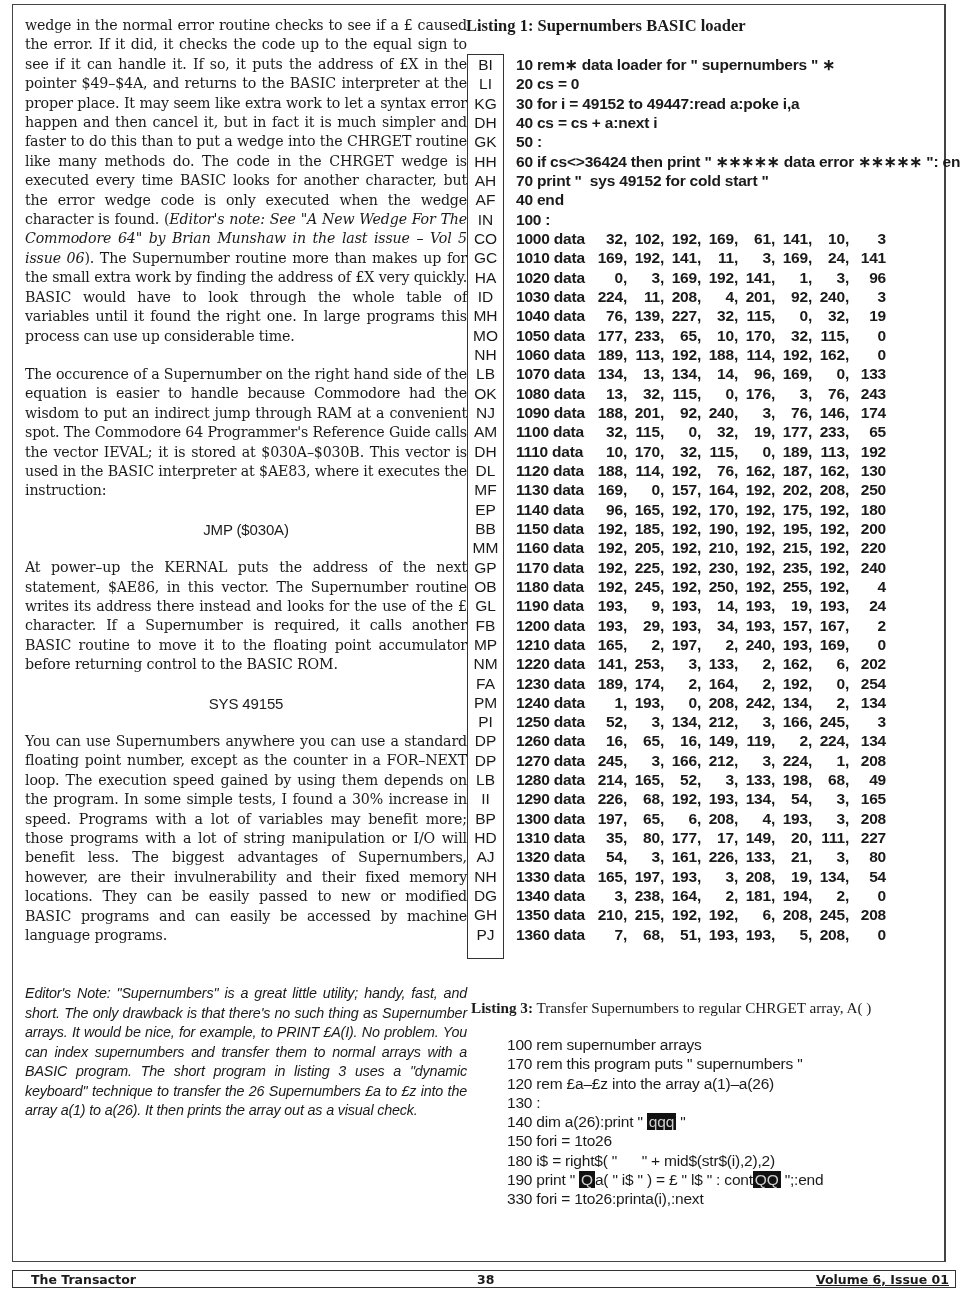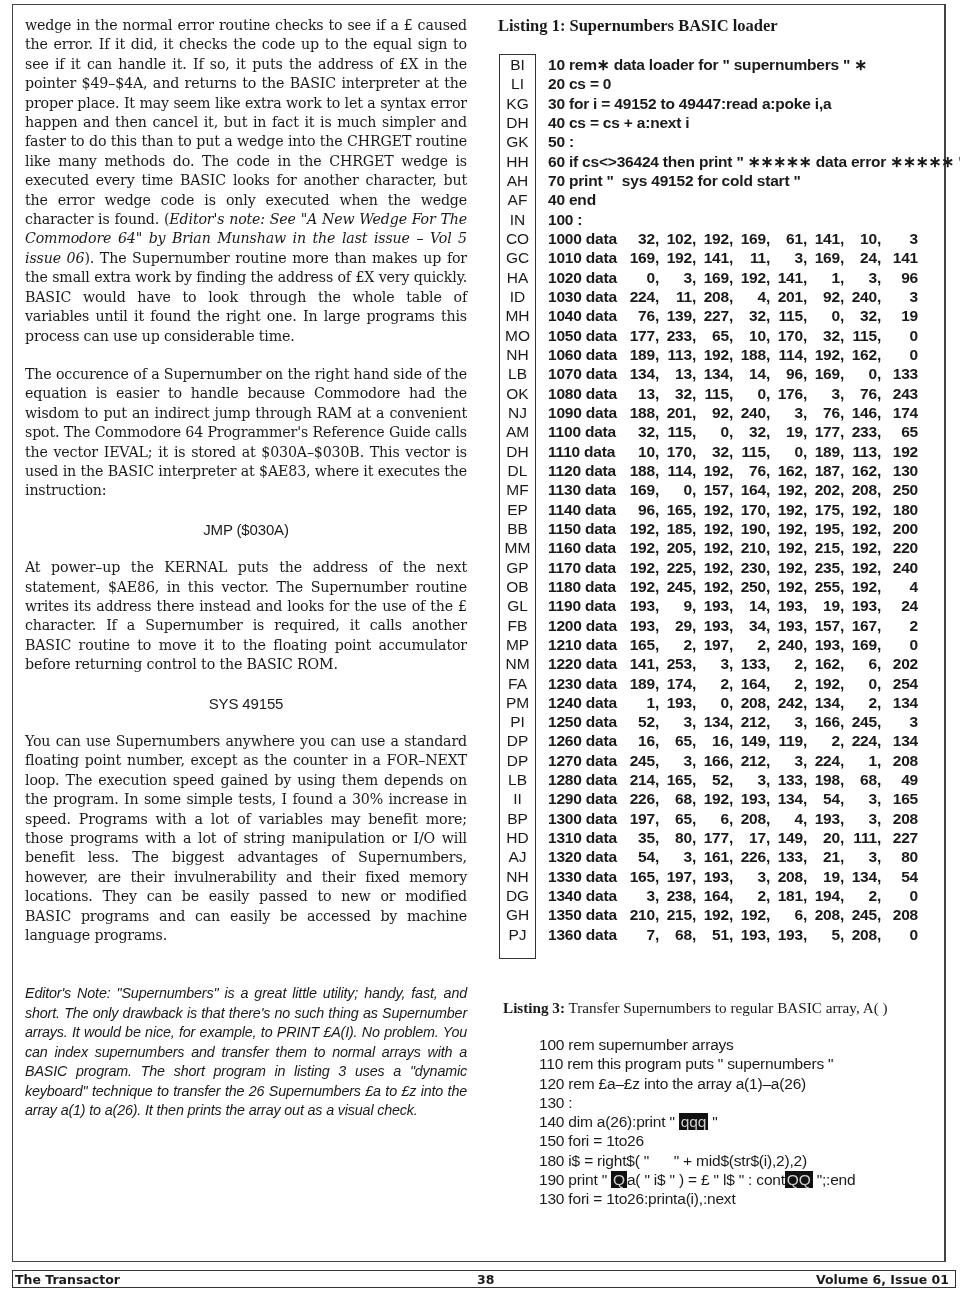--- a/index.html
+++ b/index.html
@@ -16,21 +16,21 @@
   }
   .col-left p { margin: 0 0 19px 0; }
   .col-left .code-center {
     font-family: "Liberation Sans", sans-serif; font-size: 15px;
     text-align: center; margin: 0 0 19px 0;
   }
   .col-left em { font-style: italic; }
   .editor-note { font-style: italic; font-family: "Liberation Sans", sans-serif; font-size: 14.3px; line-height: 19.5px; }
   .gap-note { height: 20px; }
 
-  .col-right { position: absolute; left: 498px; top: 16px; width: 450px; }
+  .col-right { position: absolute; left: 466px; top: 16px; width: 450px; }
   .listing-title {
     font-family: "Liberation Serif", serif; font-weight: bold; font-size: 16.5px;
     margin: 0; height: 22px; line-height: 20px;
   }
   .listing1 { position: absolute; left: 1px; top: 38px; width: 445px; }
   .chk-box {
     position: absolute; left: 0; top: 0; width: 37px; height: 905px;
     border: 1.3px solid #333; border-right-width: 1.3px; box-sizing: border-box;
   }
   .rows { position: absolute; left: 0; top: 1px; }
@@ -48,23 +48,23 @@
   .listing3 { position: absolute; left: 41px; top: 1019px; }
   .l3row { height: 19.3px; line-height: 19.3px; font-family: "Liberation Sans", sans-serif;
            font-size: 15.5px; white-space: pre; letter-spacing: -0.2px; }
   .rev { background: #111; color: #d0d0d0; padding: 0 2px; }
 
   .footer {
     position: absolute; left: 12px; top: 1270px; width: 944px; height: 18px;
     border: 1.5px solid #333; box-sizing: border-box;
     font-family: "DejaVu Sans", sans-serif; font-weight: bold; font-size: 12.5px; line-height: 15px;
   }
-  .footer .f-left { position: absolute; left: 2px; top: 1px; }
+  .footer .f-left { position: absolute; left: 18px; top: 1px; }
   .footer .f-mid { position: absolute; left: 464px; top: 1px; }
-  .footer .f-right { position: absolute; right: 6px; top: 1px; }
+  .footer .f-right { position: absolute; right: 6px; top: 1px; text-decoration: underline; }
 </style>
 </head>
 <body>
 
 <div class="frame"></div>
 
 <div class="col-left">
   <p><span>wedge in the normal error routine checks to see if a £ caused the error. If it did, it checks the code up to the equal sign to see if it can handle it. If so, it puts the address of £X in the pointer $49–$4A, and returns to the BASIC interpreter at the proper place. It may seem like extra work to let a syntax error happen and then cancel it, but in fact it is much simpler and faster to do this than to put a wedge into the CHRGET routine like many methods do. The code in the CHRGET wedge is executed every time BASIC looks for another character, but the error wedge code is only executed when the wedge character is found. (</span><em>Editor's note: See "A New Wedge For The Commodore 64" by Brian Munshaw in the last issue – Vol 5 issue 06</em><span>). The Supernumber routine more than makes up for the small extra work by finding the address of £X very quickly. BASIC would have to look through the whole table of variables until it found the right one. In large programs this process can use up considerable time.</span></p>
   <p>The occurence of a Supernumber on the right hand side of the equation is easier to handle because Commodore had the wisdom to put an indirect jump through RAM at a convenient spot. The Commodore 64 Programmer's Reference Guide calls the vector IEVAL; it is stored at $030A–$030B. This vector is used in the BASIC interpreter at $AE83, where it executes the instruction:</p>
   <div class="code-center">JMP ($030A)</div>
@@ -123,31 +123,31 @@
         <div class="row"><span class="chk">BP</span><span class="code"><span style="display: inline-block; width: 78px;">1300 data</span><span class="dnum" style="width: 33px;">197,</span><span class="dnum" style="width: 37px;">65,</span><span class="dnum" style="width: 37px;">6,</span><span class="dnum" style="width: 37px;">208,</span><span class="dnum" style="width: 37px;">4,</span><span class="dnum" style="width: 37px;">193,</span><span class="dnum" style="width: 37px;">3,</span><span class="dnum" style="width: 37px;">208</span></span></div>
         <div class="row"><span class="chk">HD</span><span class="code"><span style="display: inline-block; width: 78px;">1310 data</span><span class="dnum" style="width: 33px;">35,</span><span class="dnum" style="width: 37px;">80,</span><span class="dnum" style="width: 37px;">177,</span><span class="dnum" style="width: 37px;">17,</span><span class="dnum" style="width: 37px;">149,</span><span class="dnum" style="width: 37px;">20,</span><span class="dnum" style="width: 37px;">111,</span><span class="dnum" style="width: 37px;">227</span></span></div>
         <div class="row"><span class="chk">AJ</span><span class="code"><span style="display: inline-block; width: 78px;">1320 data</span><span class="dnum" style="width: 33px;">54,</span><span class="dnum" style="width: 37px;">3,</span><span class="dnum" style="width: 37px;">161,</span><span class="dnum" style="width: 37px;">226,</span><span class="dnum" style="width: 37px;">133,</span><span class="dnum" style="width: 37px;">21,</span><span class="dnum" style="width: 37px;">3,</span><span class="dnum" style="width: 37px;">80</span></span></div>
         <div class="row"><span class="chk">NH</span><span class="code"><span style="display: inline-block; width: 78px;">1330 data</span><span class="dnum" style="width: 33px;">165,</span><span class="dnum" style="width: 37px;">197,</span><span class="dnum" style="width: 37px;">193,</span><span class="dnum" style="width: 37px;">3,</span><span class="dnum" style="width: 37px;">208,</span><span class="dnum" style="width: 37px;">19,</span><span class="dnum" style="width: 37px;">134,</span><span class="dnum" style="width: 37px;">54</span></span></div>
         <div class="row"><span class="chk">DG</span><span class="code"><span style="display: inline-block; width: 78px;">1340 data</span><span class="dnum" style="width: 33px;">3,</span><span class="dnum" style="width: 37px;">238,</span><span class="dnum" style="width: 37px;">164,</span><span class="dnum" style="width: 37px;">2,</span><span class="dnum" style="width: 37px;">181,</span><span class="dnum" style="width: 37px;">194,</span><span class="dnum" style="width: 37px;">2,</span><span class="dnum" style="width: 37px;">0</span></span></div>
         <div class="row"><span class="chk">GH</span><span class="code"><span style="display: inline-block; width: 78px;">1350 data</span><span class="dnum" style="width: 33px;">210,</span><span class="dnum" style="width: 37px;">215,</span><span class="dnum" style="width: 37px;">192,</span><span class="dnum" style="width: 37px;">192,</span><span class="dnum" style="width: 37px;">6,</span><span class="dnum" style="width: 37px;">208,</span><span class="dnum" style="width: 37px;">245,</span><span class="dnum" style="width: 37px;">208</span></span></div>
         <div class="row"><span class="chk">PJ</span><span class="code"><span style="display: inline-block; width: 78px;">1360 data</span><span class="dnum" style="width: 33px;">7,</span><span class="dnum" style="width: 37px;">68,</span><span class="dnum" style="width: 37px;">51,</span><span class="dnum" style="width: 37px;">193,</span><span class="dnum" style="width: 37px;">193,</span><span class="dnum" style="width: 37px;">5,</span><span class="dnum" style="width: 37px;">208,</span><span class="dnum" style="width: 37px;">0</span></span></div>
       </div>
   </div>
 
-  <div class="listing3-title"><b>Listing 3:</b><span> Transfer Supernumbers to regular BASIC array, A( )</span></div>
+  <div class="listing3-title"><b>Listing 3:</b><span> Transfer Supernumbers to regular CHRGET array, A( )</span></div>
   <div class="listing3" id="listing3-rows">
       <div class="l3row"><span>100 rem supernumber arrays</span></div>
-      <div class="l3row"><span>110 rem this program puts " supernumbers "</span></div>
+      <div class="l3row"><span>170 rem this program puts " supernumbers "</span></div>
       <div class="l3row"><span>120 rem £a–£z into the array a(1)–a(26)</span></div>
       <div class="l3row"><span>130 :</span></div>
       <div class="l3row"><span>140 dim a(26):print " </span><span class="rev">qqq</span><span> "</span></div>
       <div class="l3row"><span>150 fori = 1to26</span></div>
       <div class="l3row"><span>180 i$ = right$( "      " + mid$(str$(i),2),2)</span></div>
       <div class="l3row"><span>190 print " </span><span class="rev">Q</span><span>a( " i$ " ) = £ " l$ " : cont</span><span class="rev">QQ</span><span> ";:end</span></div>
-      <div class="l3row"><span>130 fori = 1to26:printa(i),:next</span></div>
+      <div class="l3row"><span>330 fori = 1to26:printa(i),:next</span></div>
     </div>
 </div>
 
 <div class="footer">
   <span class="f-left">The Transactor</span>
   <span class="f-mid">38</span>
   <span class="f-right">Volume 6, Issue 01</span>
 </div>
 
 </body></html>

